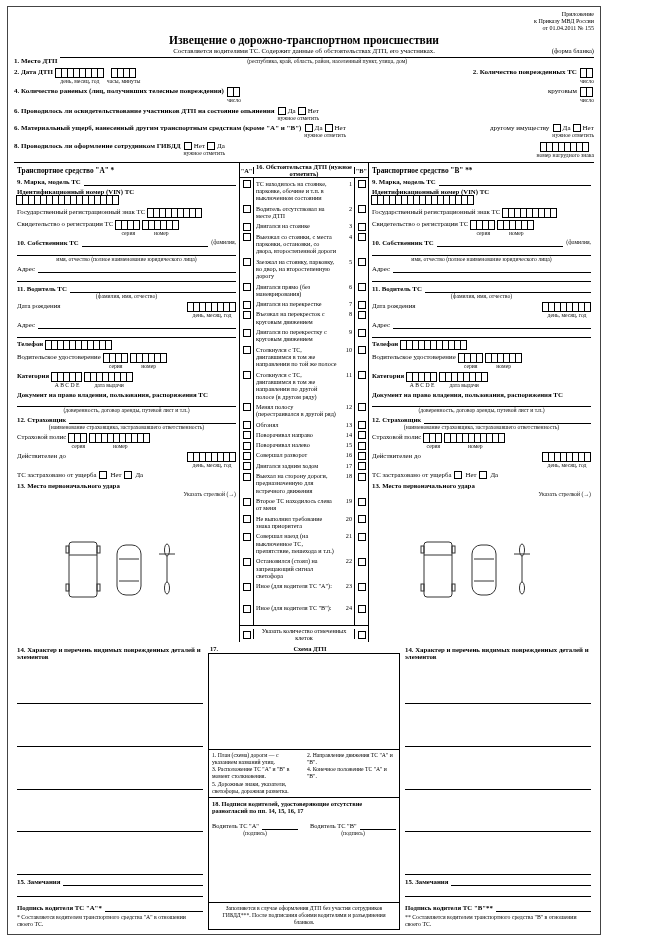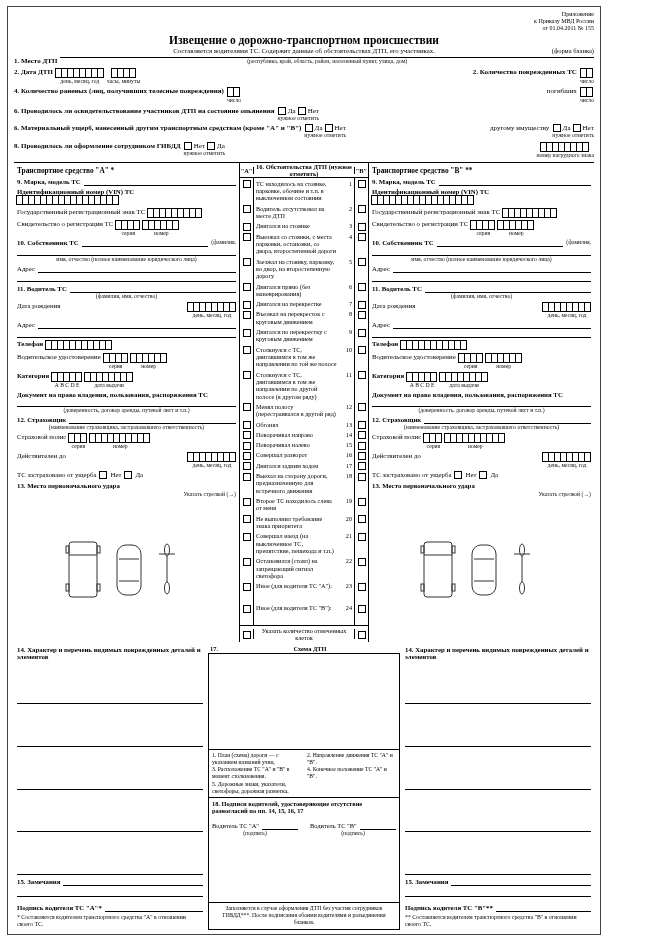--- a/index.html
+++ b/index.html
@@ -136,21 +136,21 @@
       <div class="frow">
         <span class="nlabel b">4. Количество раненых (лиц, получивших телесные повреждения)</span>
         <span class="cgroup">
           <span class="comb">
               <span></span>
               <span></span>
             </span>
           <span class="hint center">число</span>
         </span>
         <span class="spacer"></span>
-        <span class="nlabel">погибших</span>
+        <span class="nlabel">круговым</span>
         <span class="cgroup">
           <span class="comb">
               <span></span>
               <span></span>
             </span>
           <span class="hint center">число</span>
         </span>
       </div>
 
       <div class="frow">

